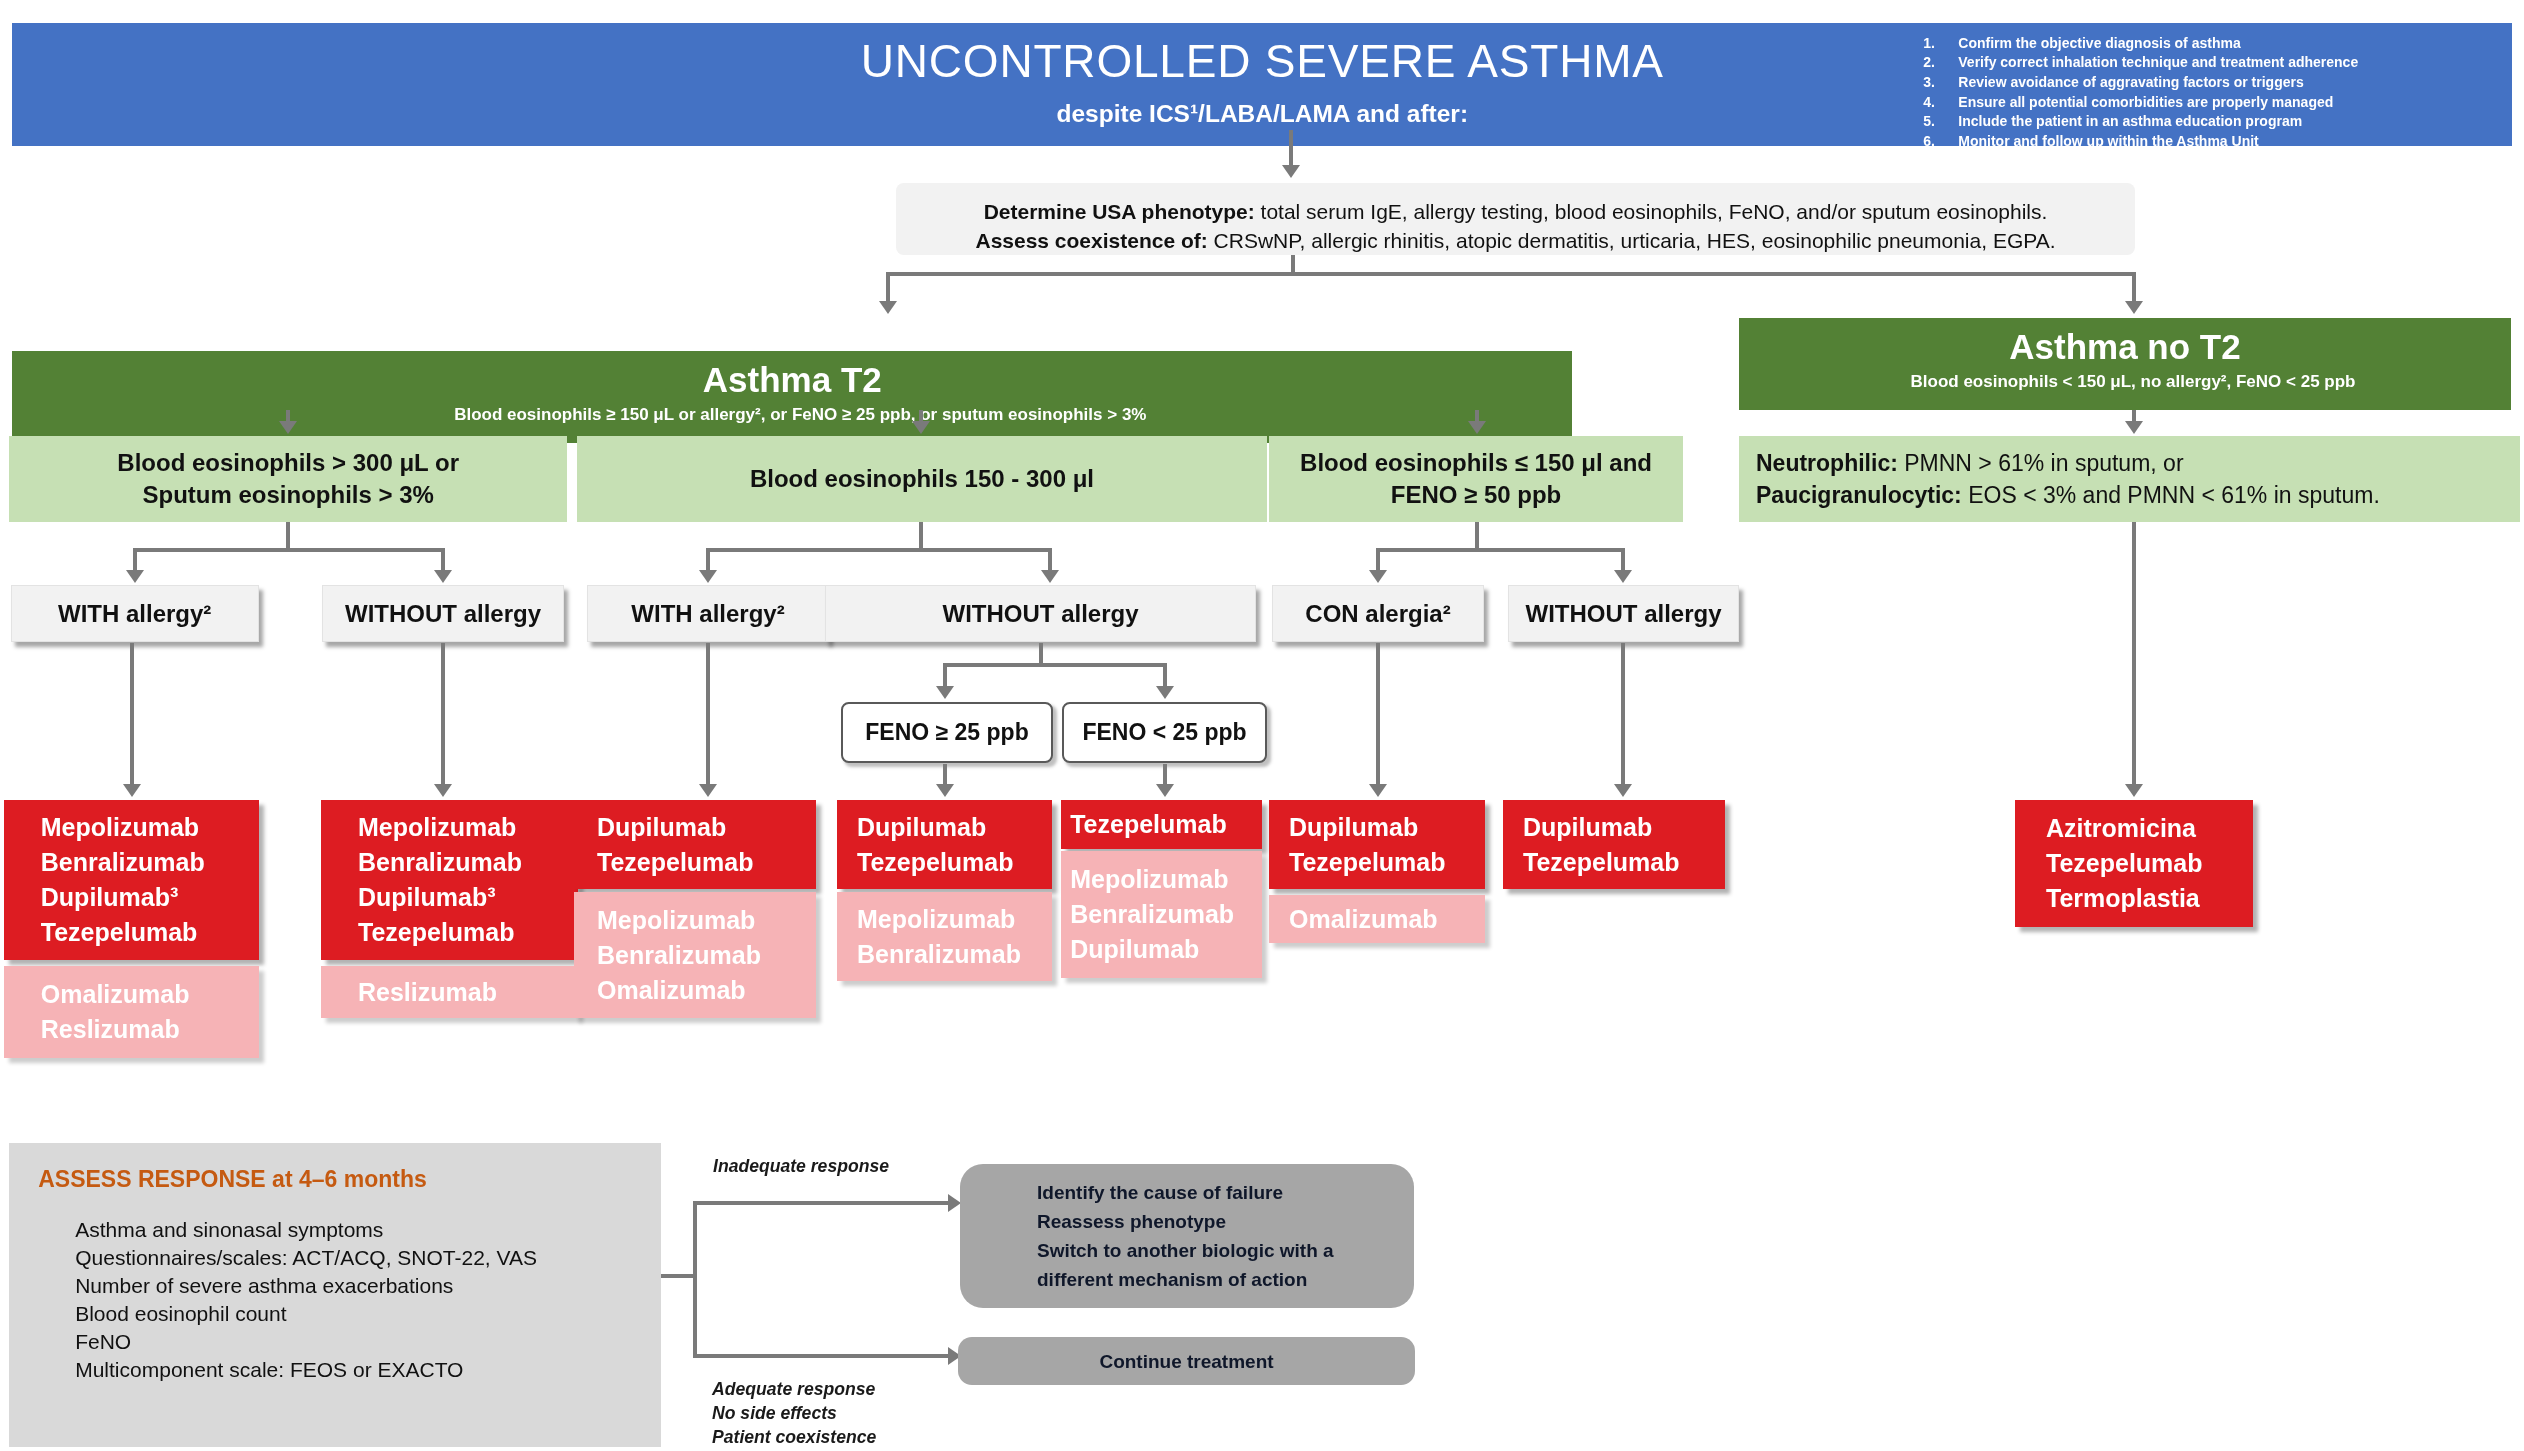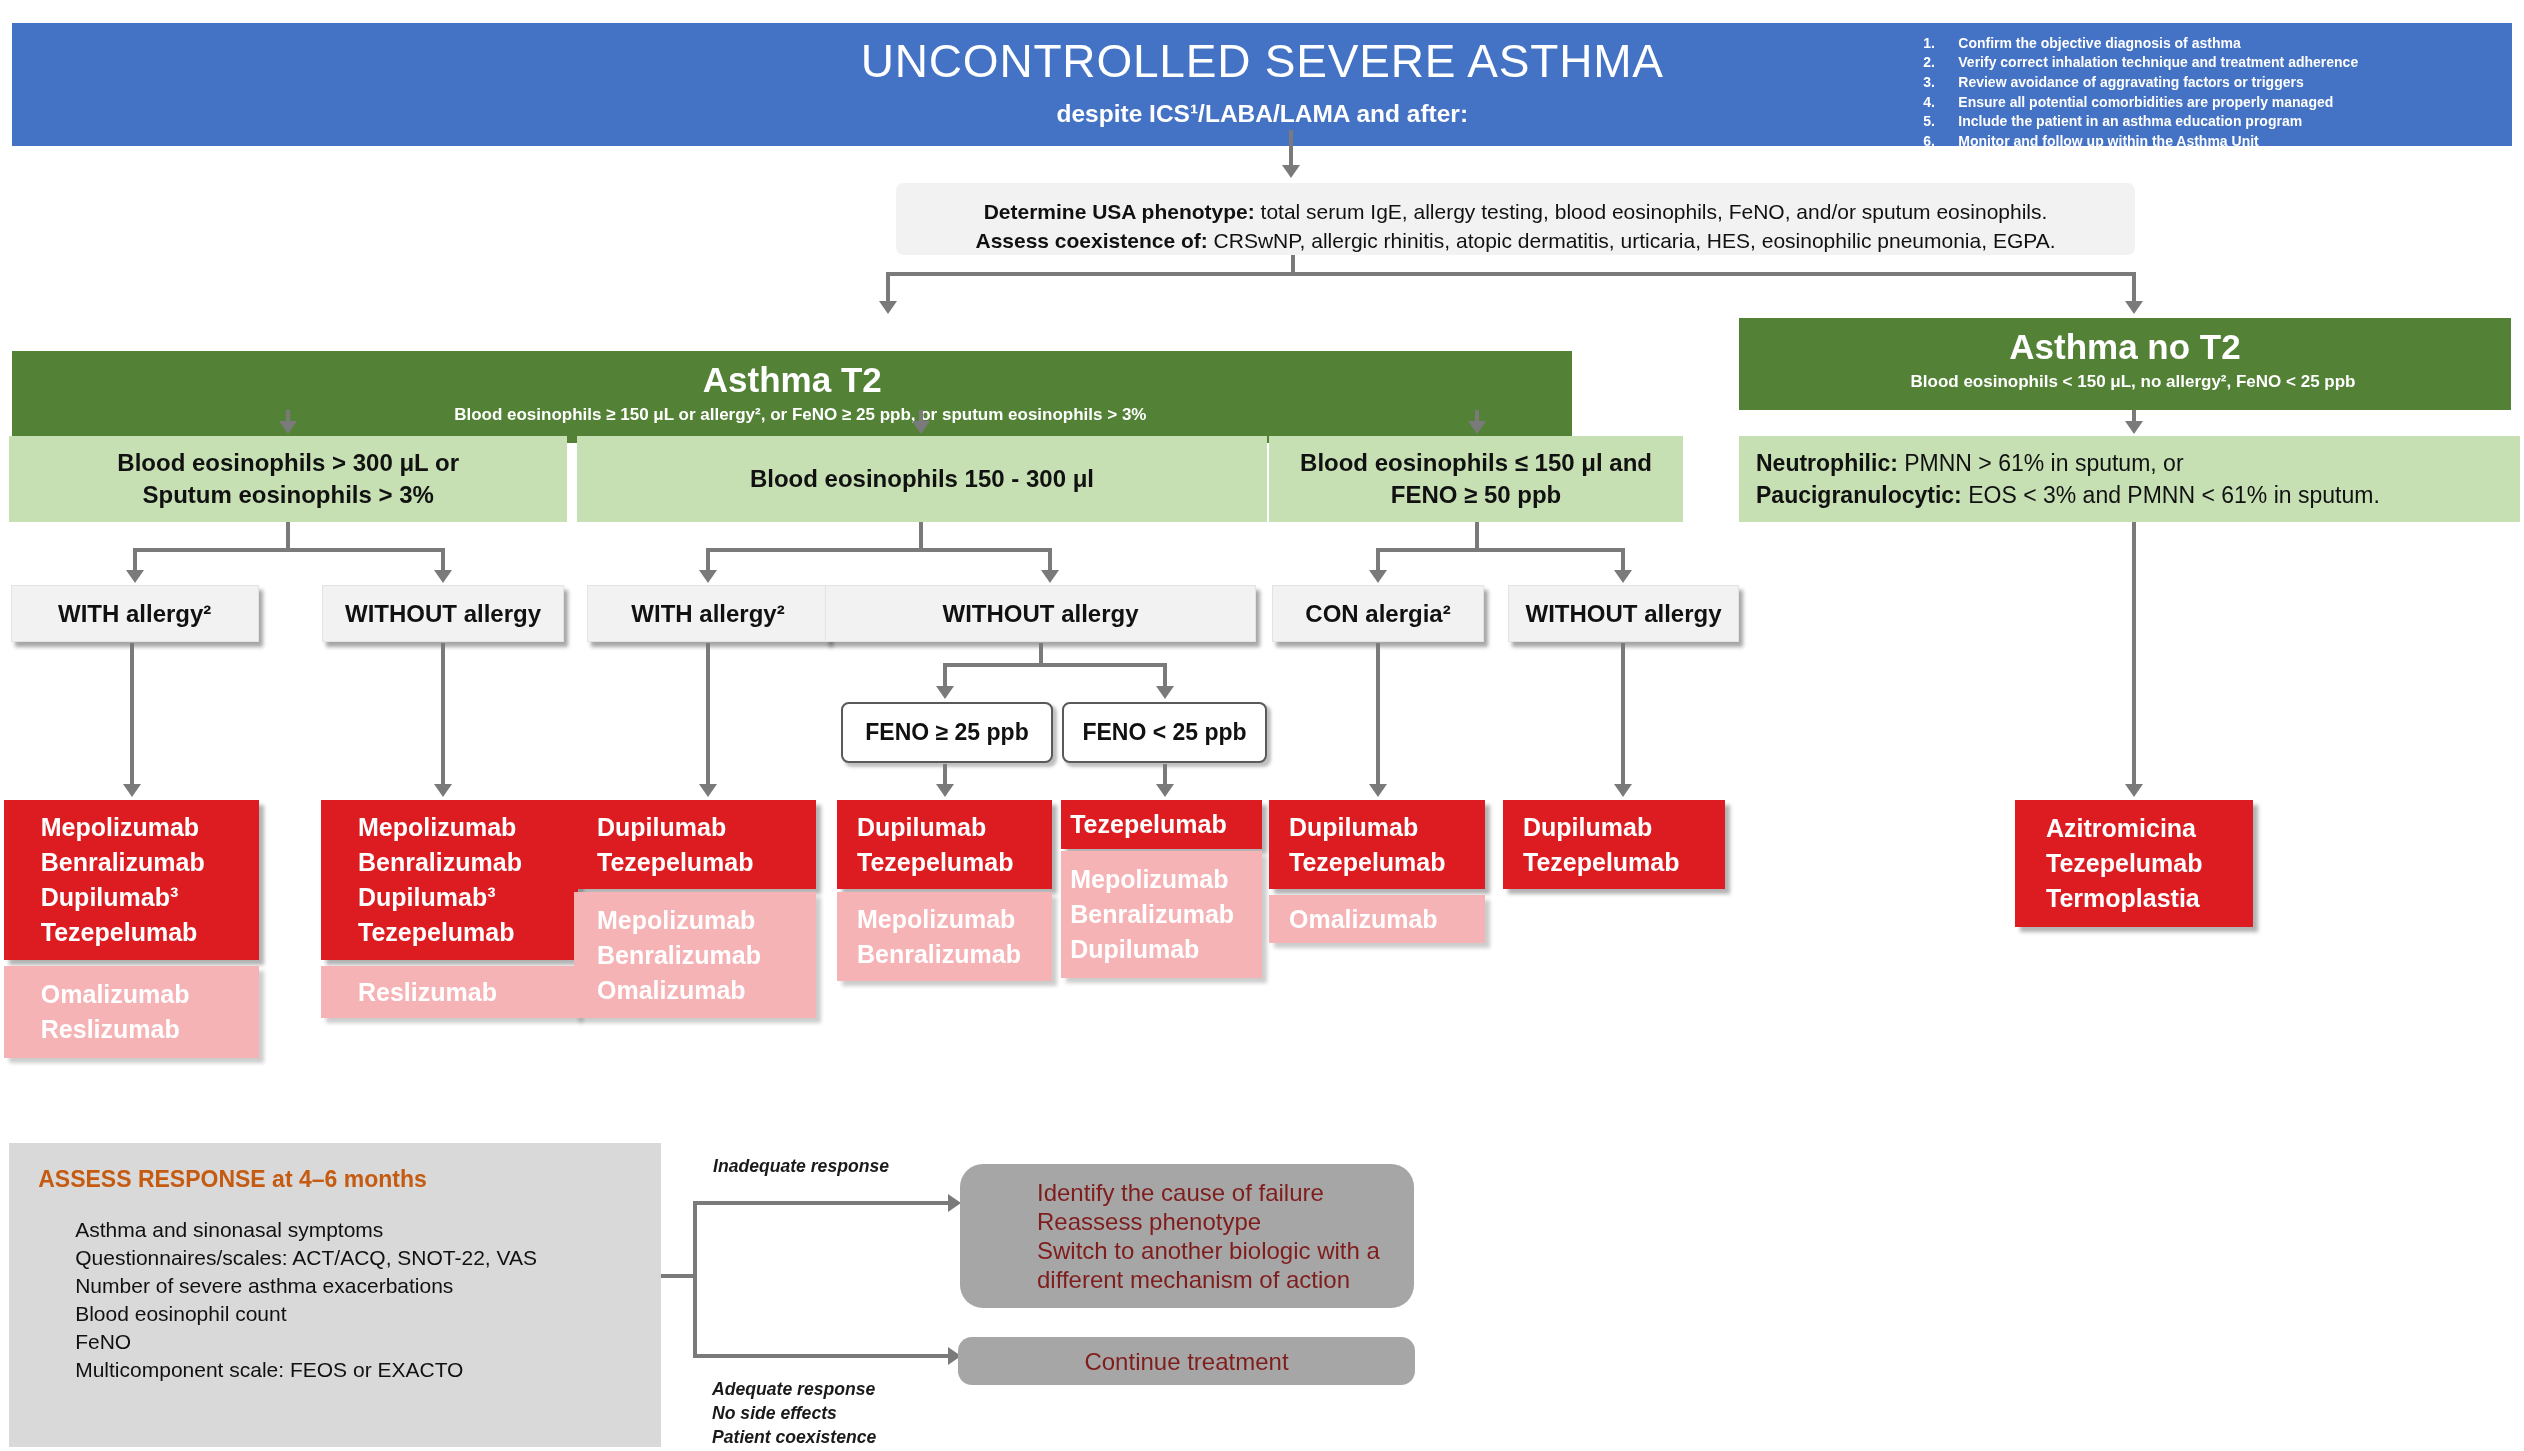--- a/index.html
+++ b/index.html
@@ -53,21 +53,21 @@
   .drug { color:#fff; font-weight:700; font-size:25px; line-height:35px;
     display:flex; flex-direction:column; justify-content:center; }
   .red  { background:#DD1C22; box-shadow:4.6px 5.4px 3.8px rgba(0,0,0,0.30); }
   .pink { background:#F6B3B6; box-shadow:4.6px 5.4px 3.8px rgba(0,0,0,0.20); }
 
   
   .assess { background:#D9D9D9; padding:23px 15.3px 0 29px; }
   .assess-title { color:#C55A11; font-size:23px; font-weight:700; }
   .assess-items { margin:23px 0 0 37px; font-size:21px; line-height:28px; color:#111; }
   .ital { font-size:17.6px; font-style:italic; font-weight:600; color:#1a1a1a; line-height:24px; }
-  .ground { background:#A6A6A6; color:#7f1d1d; font-weight:400; font-size:24px; line-height:29px; }
+  .ground { background:#A6A6A6; color:#0f172a; font-weight:700; font-size:19px; line-height:29px; }
   .ground.failure { border-radius:23px; display:flex; flex-direction:column; justify-content:center; padding-left:77px; }
   .ground.continue { border-radius:14px; display:flex; align-items:center; justify-content:center; }
 </style>
 </head>
 <body>
 
 <div id="stage">
 
   <div class="abs banner" style="left:12.3px;top:6.1px;width:2500px;height:123px;margin-top:17px;">
     <div class="banner-title">UNCONTROLLED SEVERE ASTHMA</div>

